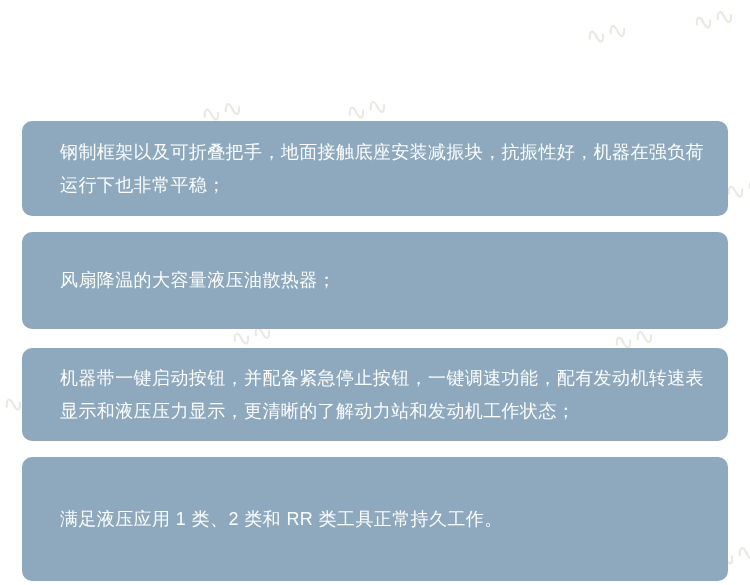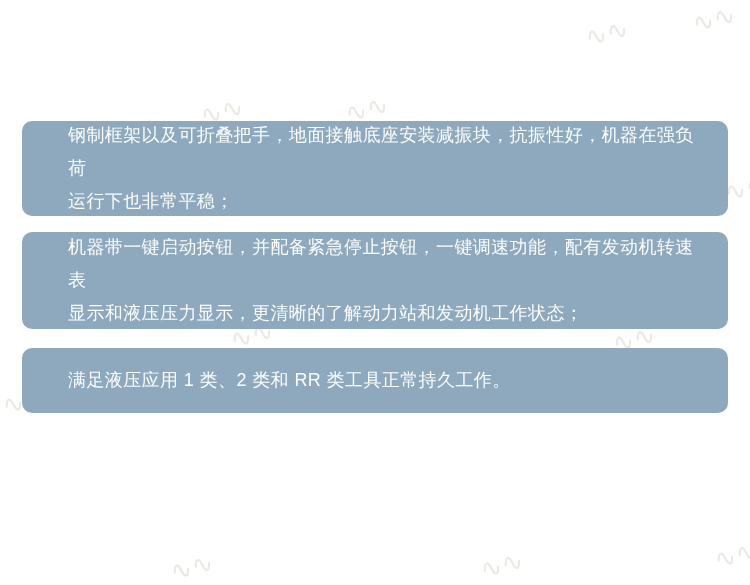--- a/index.html
+++ b/index.html
@@ -41,24 +41,24 @@
     background:var(--card-bg);
     border-radius:10px;
     box-sizing:border-box;
     display:flex;
     align-items:center;
     padding:0 18px 0 38px;
     z-index:2;
   }
   .feature-card:nth-of-type(1){top:121px;height:95px;}
   .feature-card:nth-of-type(2){top:232px;height:97px;}
-  .feature-card:nth-of-type(3){top:348px;height:65px;}
-  .feature-card:nth-of-type(4){top:457px;height:96px;}
+  .feature-card:nth-of-type(3){top:348px;height:93px;}
+  .feature-card:nth-of-type(4){top:457px;height:124px;}
   .feature-text{
-    margin:8px;
+    margin:0;
     font-size:18px;
     line-height:33px;
     letter-spacing:0.4px;
     color:var(--card-text);
     white-space:pre-line;
   }
   .wm{
     position:absolute;
     font-size:26px;
     font-style:italic;
@@ -84,20 +84,23 @@
 <body>
 
 <div class="page">
 
 
   <div class="feature-card">
     <p class="feature-text">钢制框架以及可折叠把手，地面接触底座安装减振块，抗振性好，机器在强负荷
 运行下也非常平稳；</p>
   </div>
 
+  <div class="feature-card">
+    <p class="feature-text">风扇降温的大容量液压油散热器；</p>
+  </div>
 
   <div class="feature-card">
     <p class="feature-text">机器带一键启动按钮，并配备紧急停止按钮，一键调速功能，配有发动机转速表
 显示和液压压力显示，更清晰的了解动力站和发动机工作状态；</p>
   </div>
 
   <div class="feature-card">
     <p class="feature-text">满足液压应用 1 类、2 类和 RR 类工具正常持久工作。</p>
   </div>
 

